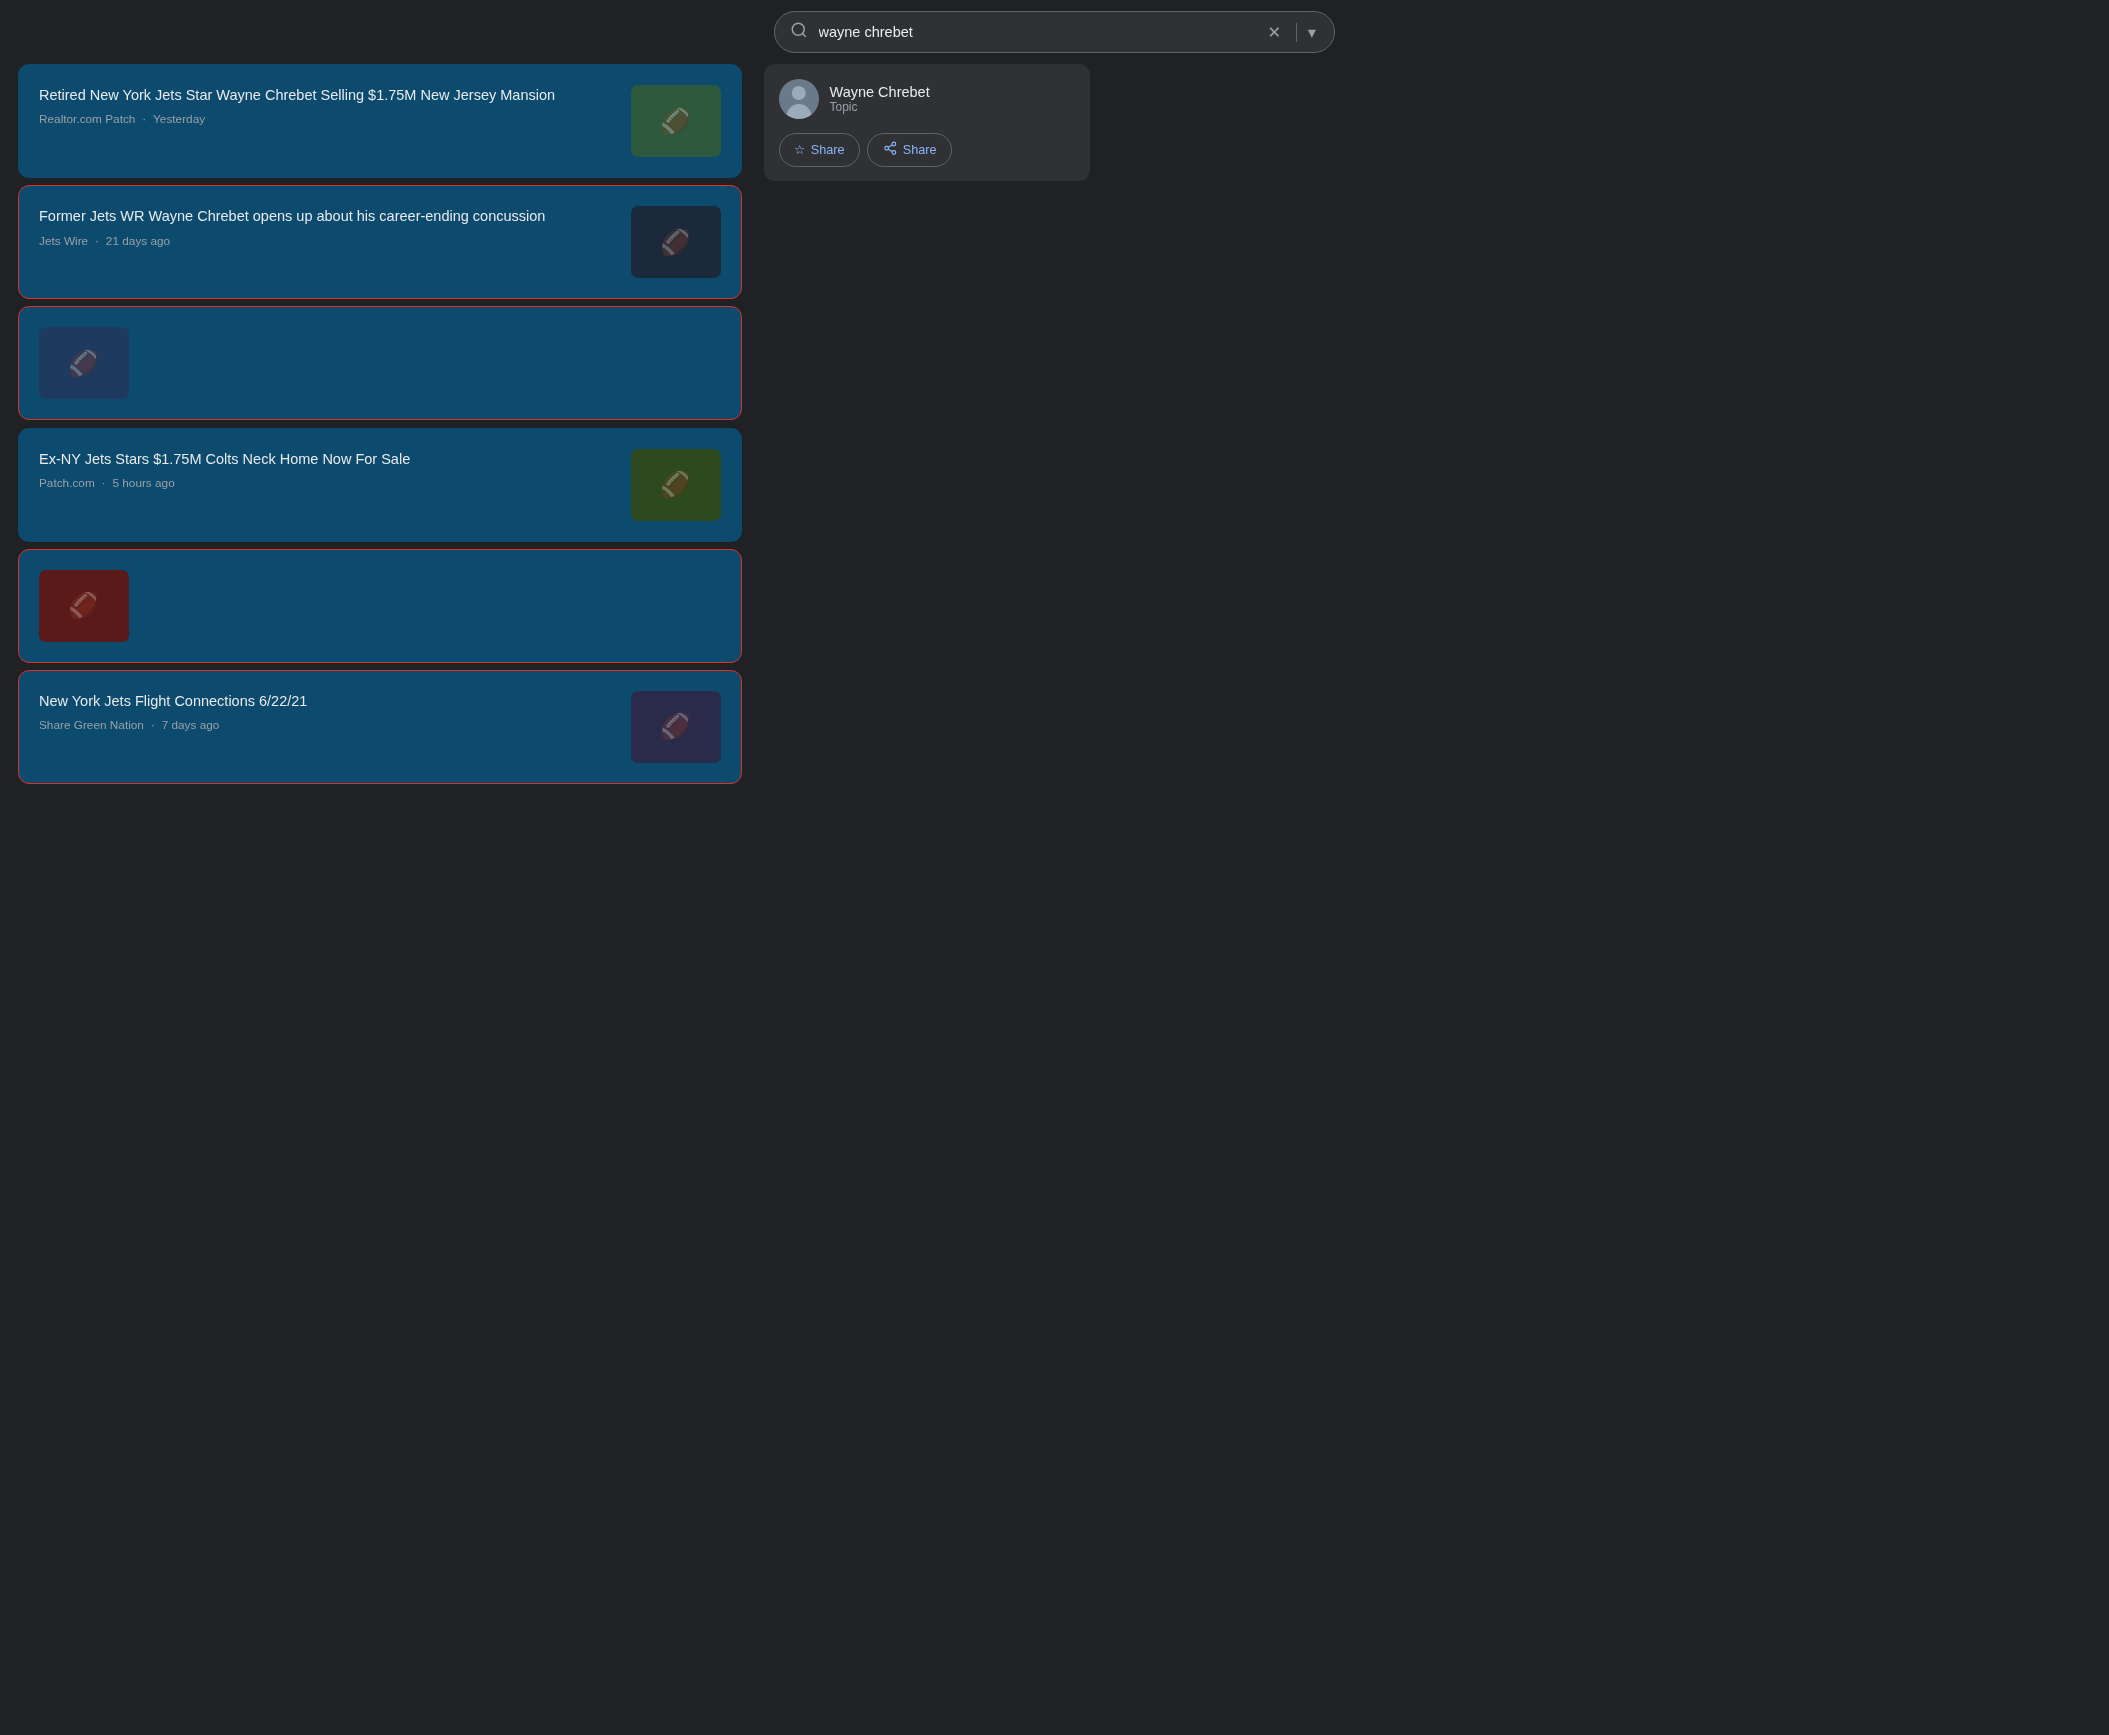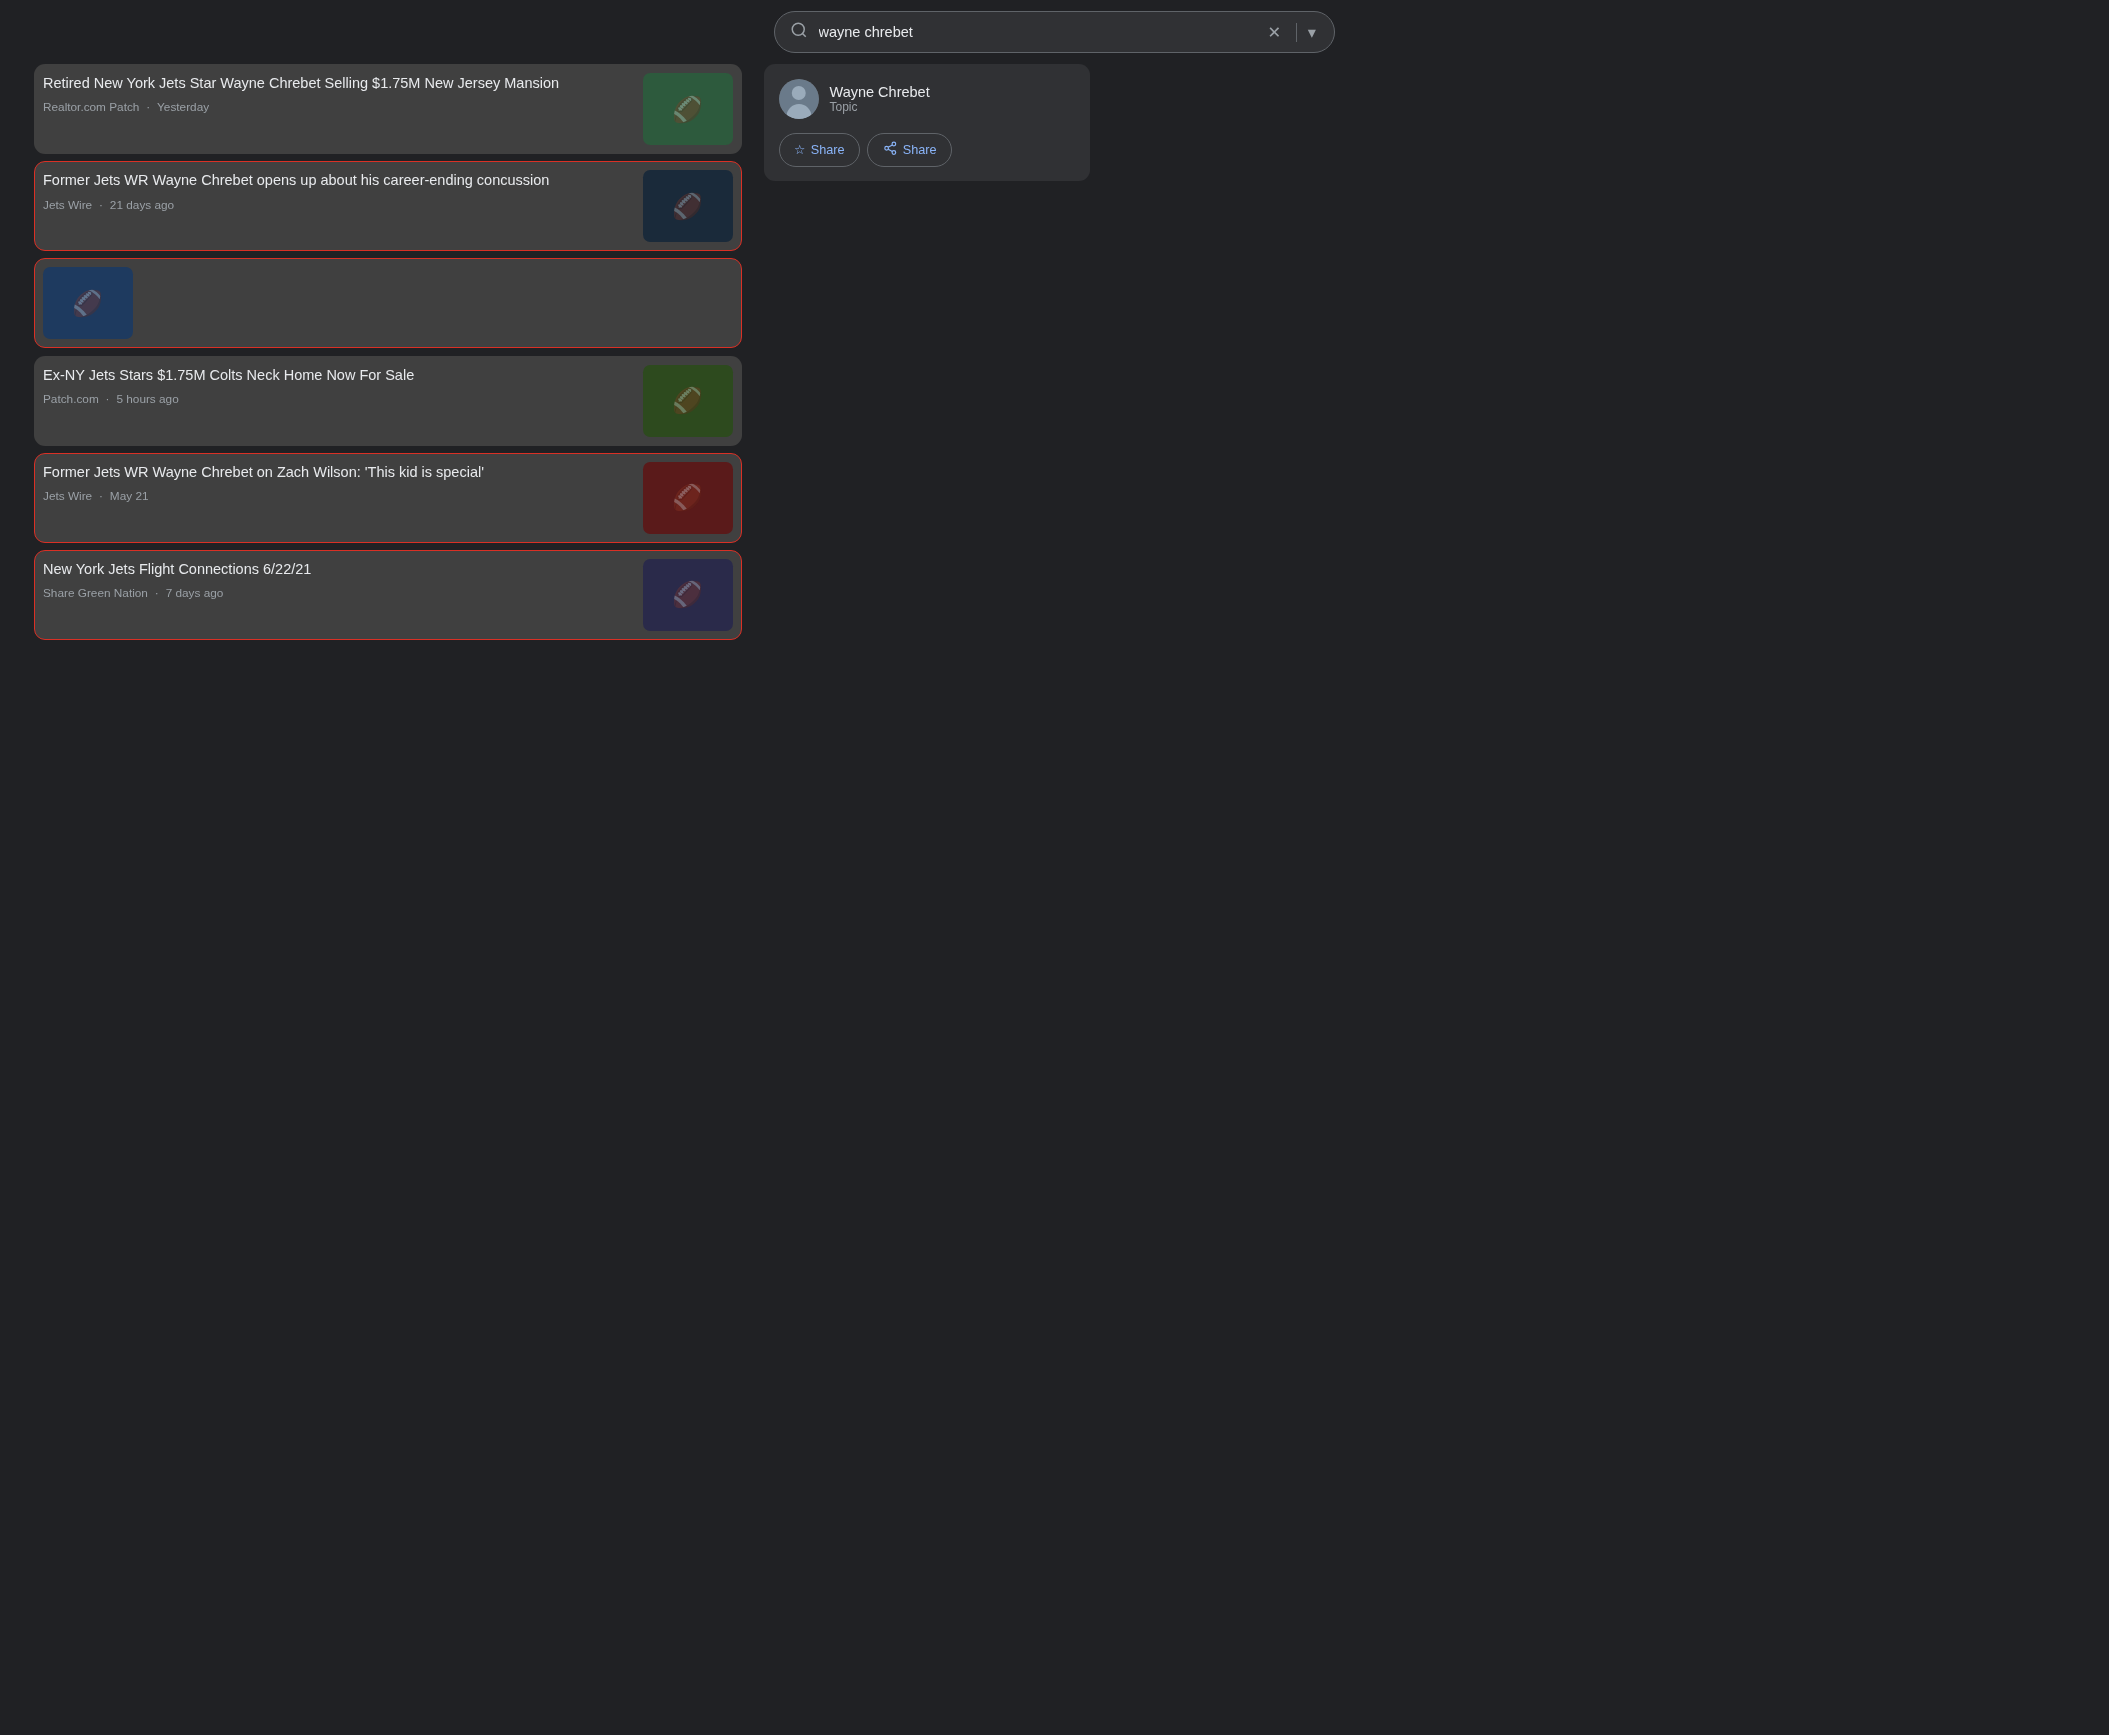--- a/index.html
+++ b/index.html
@@ -76,30 +76,29 @@
     
     .news-feed {
       flex: 1;
       max-width: 724px;
       display: flex;
       flex-direction: column;
       gap: 7.2px;
     }
 
     .news-card {
-      background: #404040;
+      background: #0c4a6e;
       border-radius: 11px;
-      padding: 8px;
+      padding: 20px;
       display: flex;
       gap: 11px;
       align-items: stretch;
       cursor: pointer;
       text-decoration: none;
       color: inherit;
-      margin-left: 16px;
     }
 
     .news-card.highlighted {
       border: 1.8px solid #d93025;
     }
 
     .news-card:not(.highlighted) {
       border: 0.9px solid transparent;
     }
 
@@ -321,28 +320,20 @@
           <span>5 hours ago</span>
         </div>
       </div>
 
         <div class="news-card-image img-nature">
           <div class="player-shape">🏈</div>
         </div>
 
     </div>
       <div class="news-card highlighted">
-      <div class="news-card-content">
-        <div class="news-card-title">Former Jets WR Wayne Chrebet on Zach Wilson: 'This kid is special'</div>
-        <div class="news-card-meta">
-          <span class="source">Jets Wire</span>
-          <span class="dot"> · </span>
-          <span>May 21</span>
-        </div>
-      </div>
 
         <div class="news-card-image img-red-sports">
           <div class="player-shape">🏈</div>
         </div>
 
     </div>
       <div class="news-card highlighted">
       <div class="news-card-content">
         <div class="news-card-title">New York Jets Flight Connections 6/22/21</div>
         <div class="news-card-meta">

